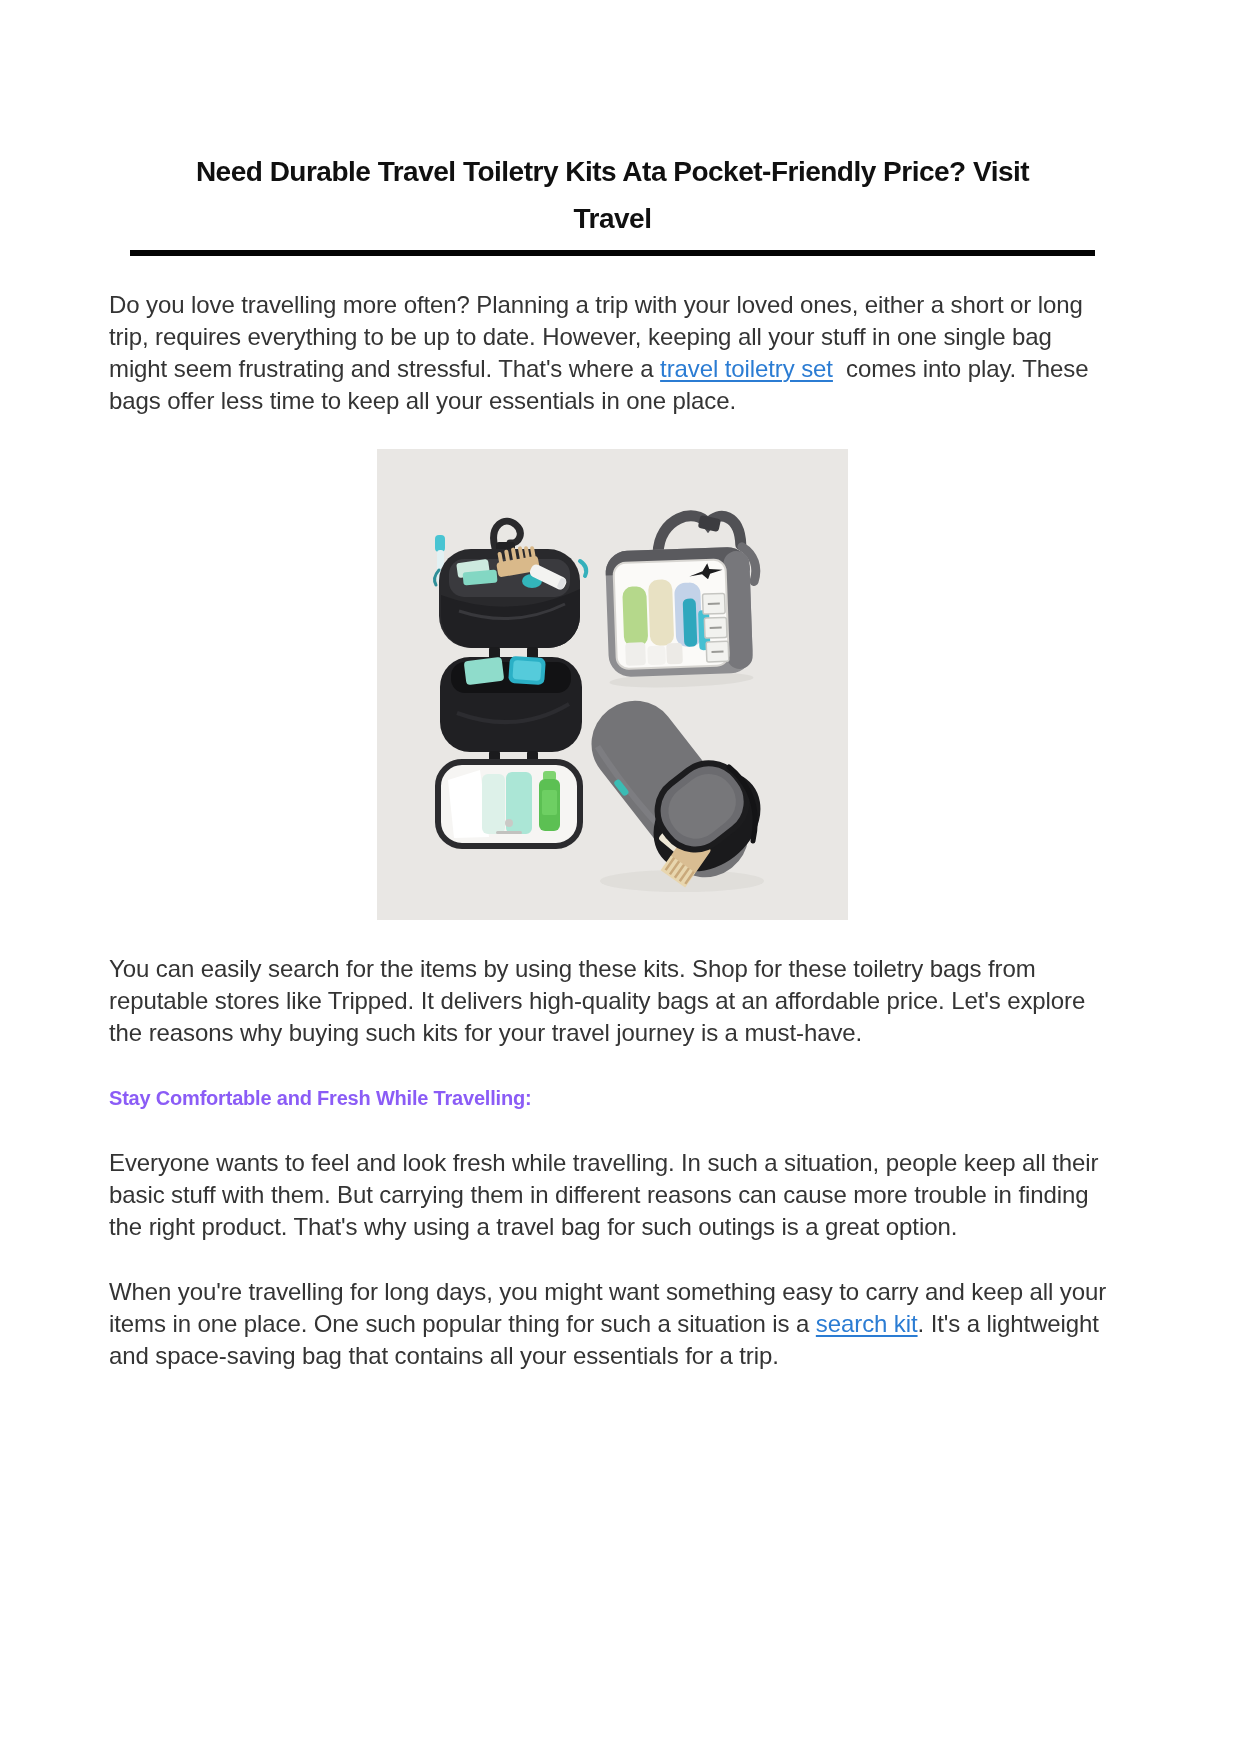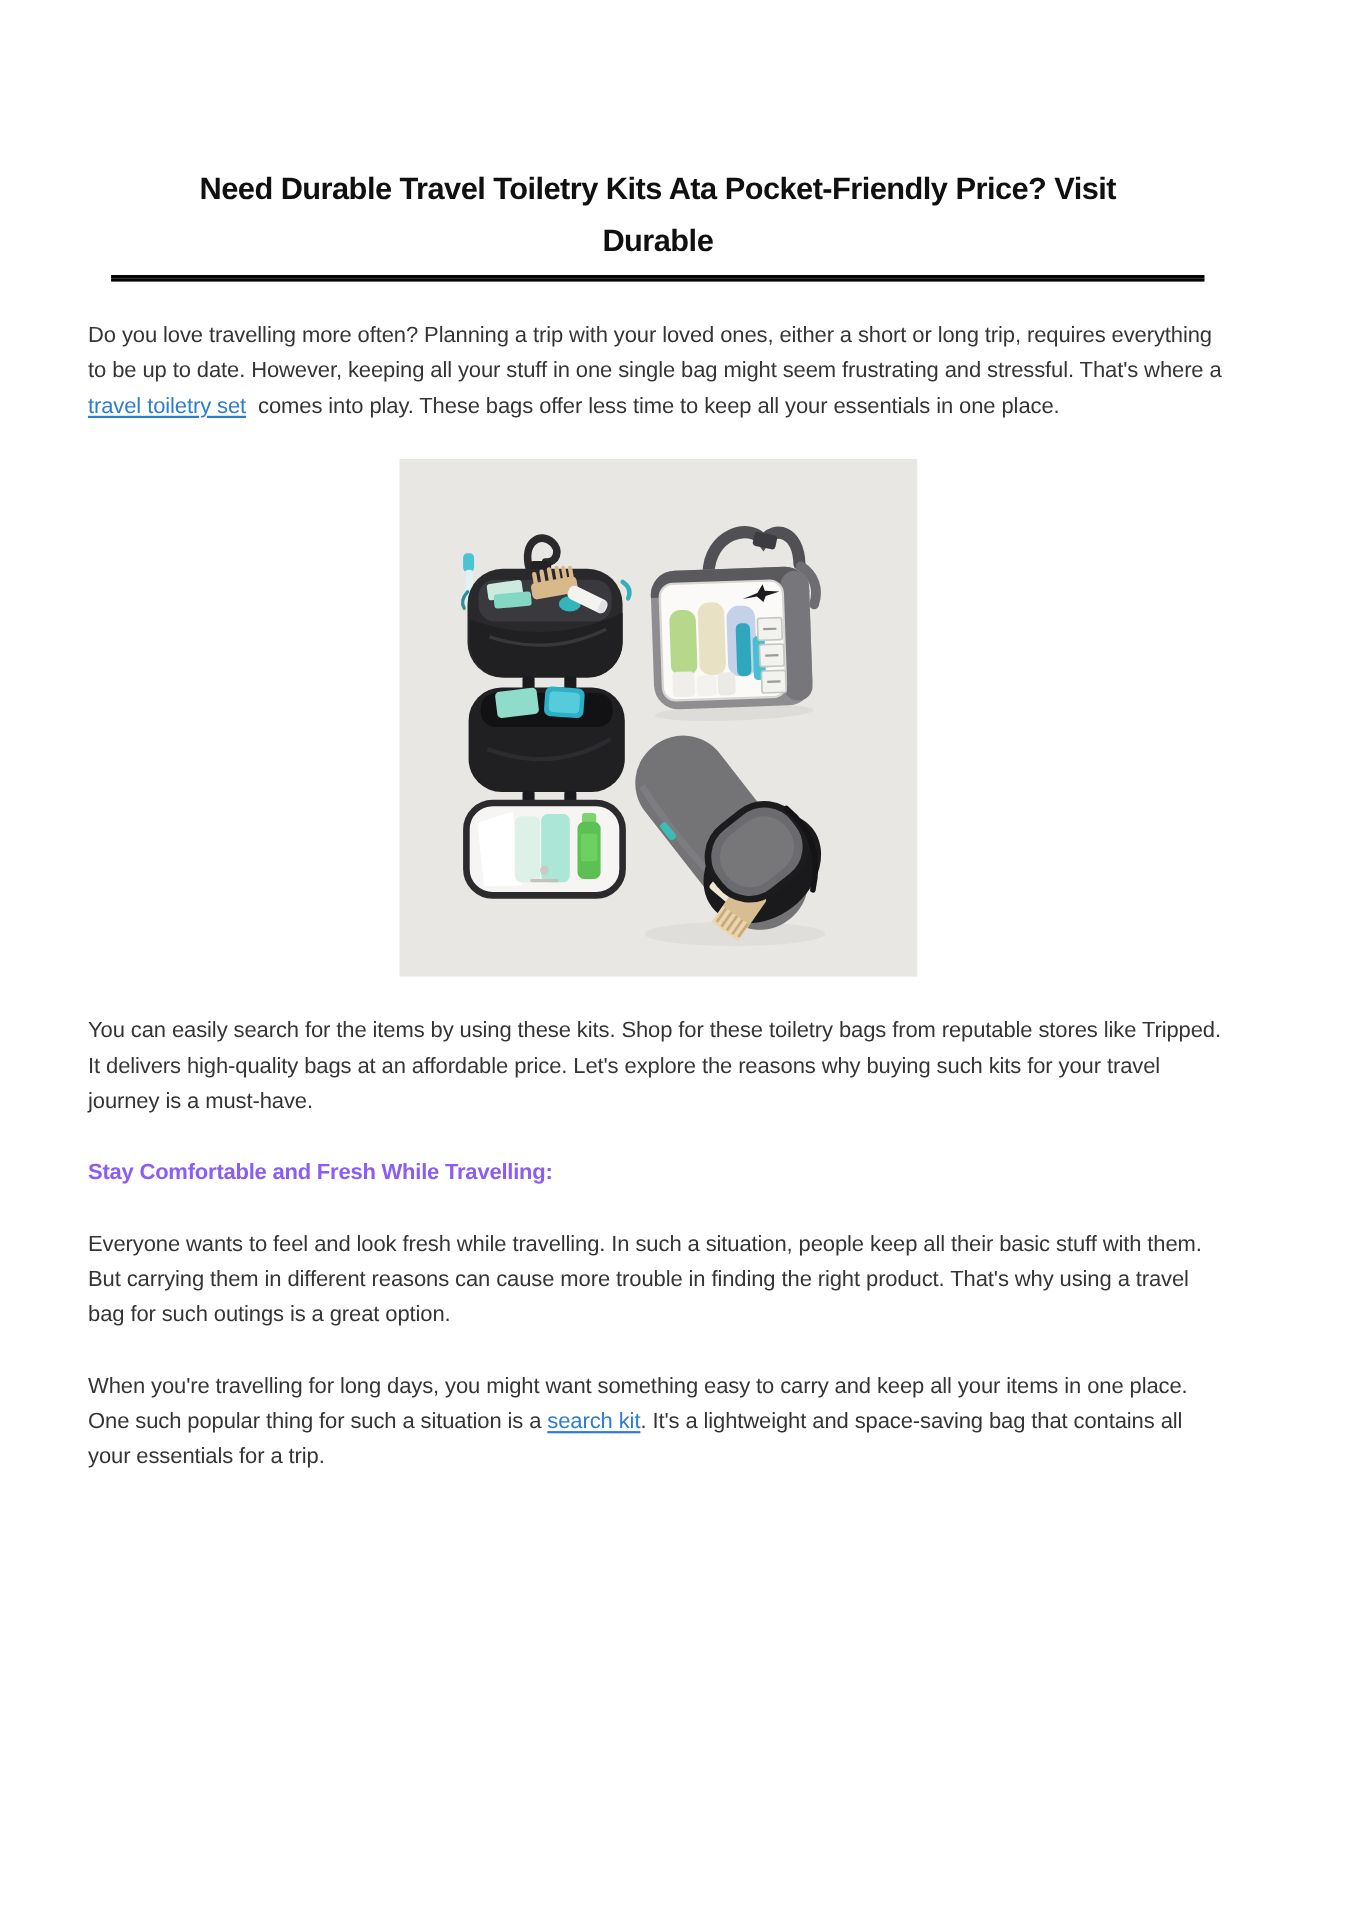--- a/index.html
+++ b/index.html
@@ -10,41 +10,41 @@
   }
   body {
     width: 1241px;
     height: 1754px;
     overflow: hidden;
     font-family: "Liberation Sans", "DejaVu Sans", sans-serif;
   }
   .page {
     width: 1241px;
     height: 1754px;
-    padding: 148px 125px 0 80px;
+    padding: 148px 125px 0 109px;
   }
   .doc-title {
     margin: 0;
     text-align: center;
     font-size: 28px;
     line-height: 47px;
     font-weight: bold;
     color: #101010;
     letter-spacing: -0.5px;
   }
   .doc-title .title-line { display: block; white-space: nowrap; }
   .title-rule {
     margin: 8px 21px 0 21px;
     height: 2px; 
     border-top: 3px solid #040404;
     border-bottom: 3px solid #040404;
   }
   p.body-par {
     margin: 33px 0 0 0;
-    font-size: 20px;
+    font-size: 24px;
     line-height: 32px;
     color: #343434;
     letter-spacing: -0.1px;
   }
   .rule-follow { margin-top: 26px; }
   h2.section-heading {
     margin: 33px 0 0 0;
     font-size: 20px;
     line-height: 32px;
     font-weight: bold;
@@ -66,21 +66,21 @@
   }
   figure.product-figure svg { display: block; }
 </style>
 </head>
 <body>
 
 <div class="page">
 
   <h1 class="doc-title">
     <span class="title-line">Need Durable Travel Toiletry Kits Ata Pocket-Friendly Price? Visit</span>
-    <span class="title-line">Durable</span>
+    <span class="title-line">Travel</span>
   </h1>
 
   <div class="title-rule"></div>
 
   <p class="body-par rule-follow"><span>Do you love travelling more often? Planning a trip with your loved ones, either a short or long trip, requires everything to be up to date. However, keeping all your stuff in one single bag might seem frustrating and stressful. That's where a </span><a class="doc-link" href="#">travel toiletry set</a><span>&nbsp; comes into play. These bags offer less time to keep all your essentials in one place.</span></p>
 
   <figure class="product-figure">
     <svg width="471" height="471" viewBox="0 0 471 471" xmlns="http://www.w3.org/2000/svg">
 
       <rect x="0" y="0" width="471" height="471" fill="#e9e7e4"></rect>

